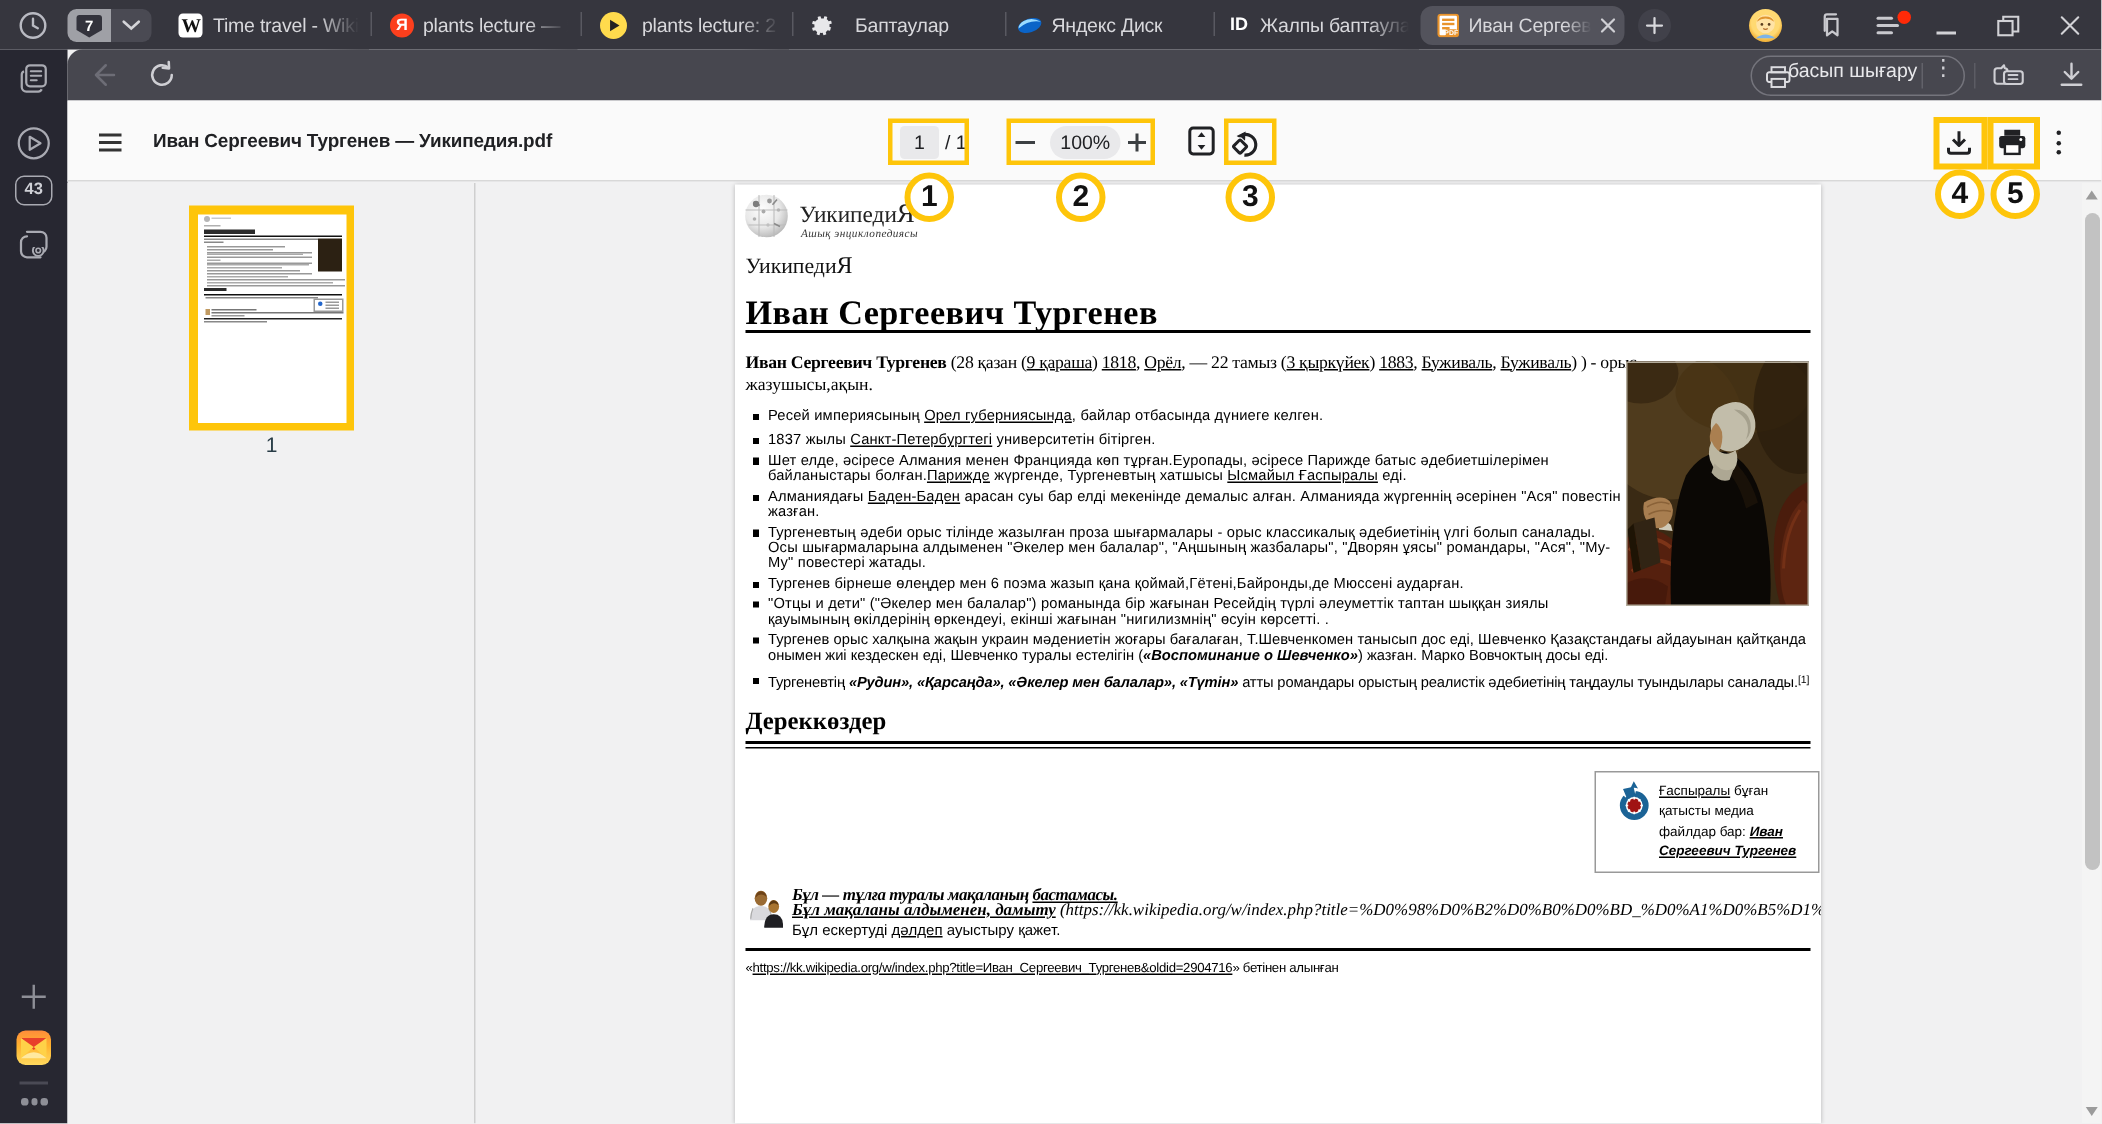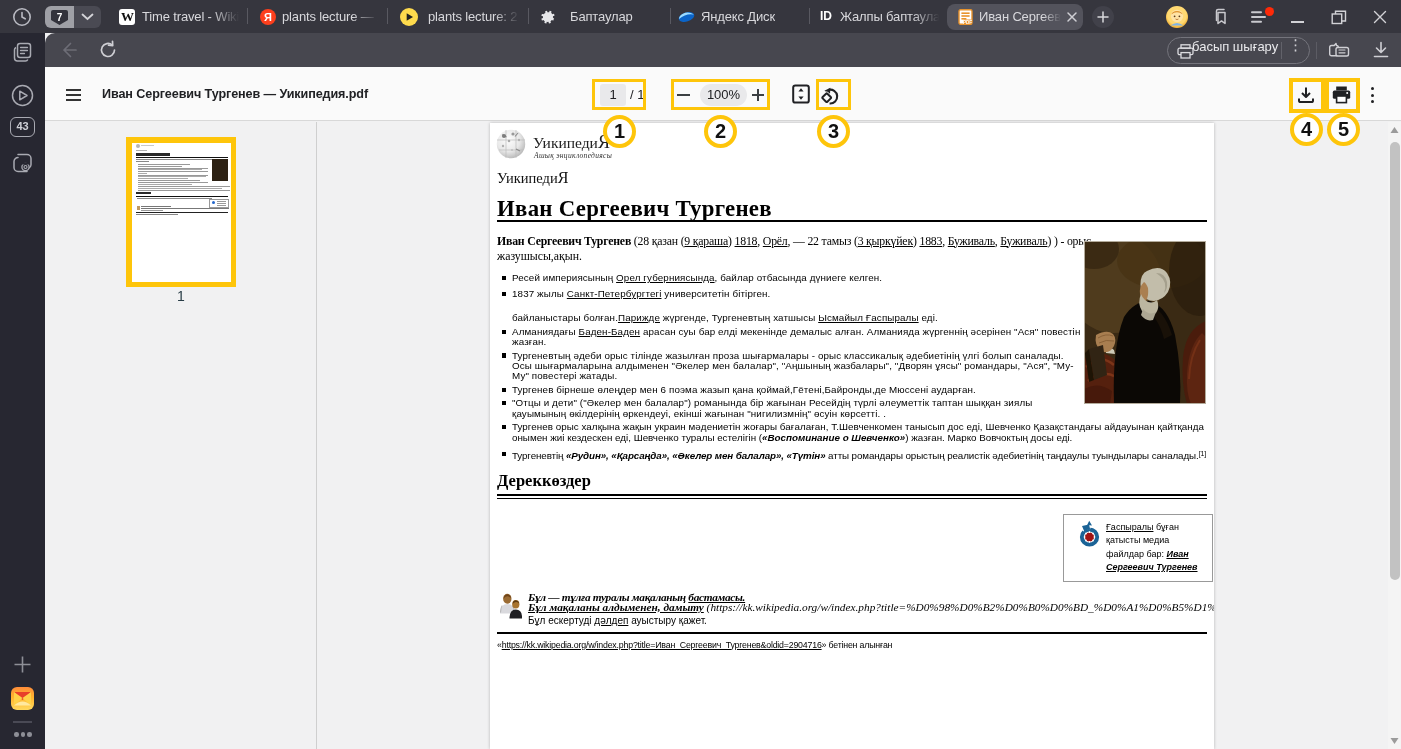--- a/index.html
+++ b/index.html
@@ -396,20 +396,21 @@
     <path d="M12 94 Q23 88 29 93 Q33 98 30 105 Q25 114 17 110 Q10 104 12 94z" fill="#a87e50"></path>
     <path d="M14 97 Q22 92 29 95 M15 102 Q22 98 30 100" stroke="#8a6238" stroke-width="1" fill="none"></path>
 
     <path d="M5 108 L19 104 L23 134 L10 139z" fill="#312414"></path>
     <path d="M5 108 L10 139 L5 141 L1 112z" fill="#1e1405"></path>
     <rect x="0.5" y="0.5" width="121" height="162" fill="none" stroke="#b3ab9b" stroke-width="1"></rect>
   </svg>
 
   <div class="pl" style="top:150.3px"><i class="bq"></i>Ресей империясының <u>Орел губерниясында</u>, байлар отбасында дүниеге келген.</div>
   <div class="pl" style="top:166.1px"><i class="bq"></i>1837 жылы <u>Санкт-Петербургтегі</u> университетін бітірген.</div>
+  <div class="pl" style="top:179.9px"><i class="bq"></i>Шет елде, әсіресе Алмания менен Францияда көп тұрған.Еуропады, әсіресе Парижде батыс әдебиетшілерімен</div>
   <div class="pl" style="top:190.3px">байланыстары болған.<u>Парижде</u> жүргенде, Тургеневтың хатшысы <u>Ысмайыл Ғаспыралы</u> еді.</div>
   <div class="pl" style="top:204px"><i class="bq"></i>Алманиядағы <u>Баден-Баден</u> арасан суы бар елді мекенінде демалыс алған. Алманияда жүргеннің әсерінен "Ася" повестін</div>
   <div class="pl" style="top:214.3px">жазған.</div>
   <div class="pl" style="top:227.8px"><i class="bq"></i>Тургеневтың әдеби орыс тілінде жазылған проза шығармалары - орыс классикалық әдебиетінің үлгі болып саналады.</div>
   <div class="pl" style="top:238.2px">Осы шығармаларына алдыменен "Әкелер мен балалар", "Аңшының жазбалары", "Дворян ұясы" романдары, "Ася", "Му-</div>
   <div class="pl" style="top:248.2px">Му" повестері жатады.</div>
   <div class="pl" style="top:262px"><i class="bq"></i>Тургенев бірнеше өлеңдер мен 6 поэма жазып қана қоймай,Гётені,Байронды,де Мюссені аударған.</div>
   <div class="pl" style="top:275.4px"><i class="bq"></i>"Отцы и дети" ("Әкелер мен балалар") романында бір жағынан Ресейдің түрлі әлеуметтік таптан шыққан зиялы</div>
   <div class="pl" style="top:285.8px">қауымының өкілдерінің өркендеуі, екінші жағынан "нигилизмнің" өсуін көрсетті. .</div>
   <div class="pl" style="top:299.1px;letter-spacing:0.05px"><i class="bq"></i>Тургенев орыс халқына жақын украин мәдениетін жоғары бағалаған, Т.Шевченкомен танысып дос еді, Шевченко Қазақстандағы айдауынан қайтқанда</div>

